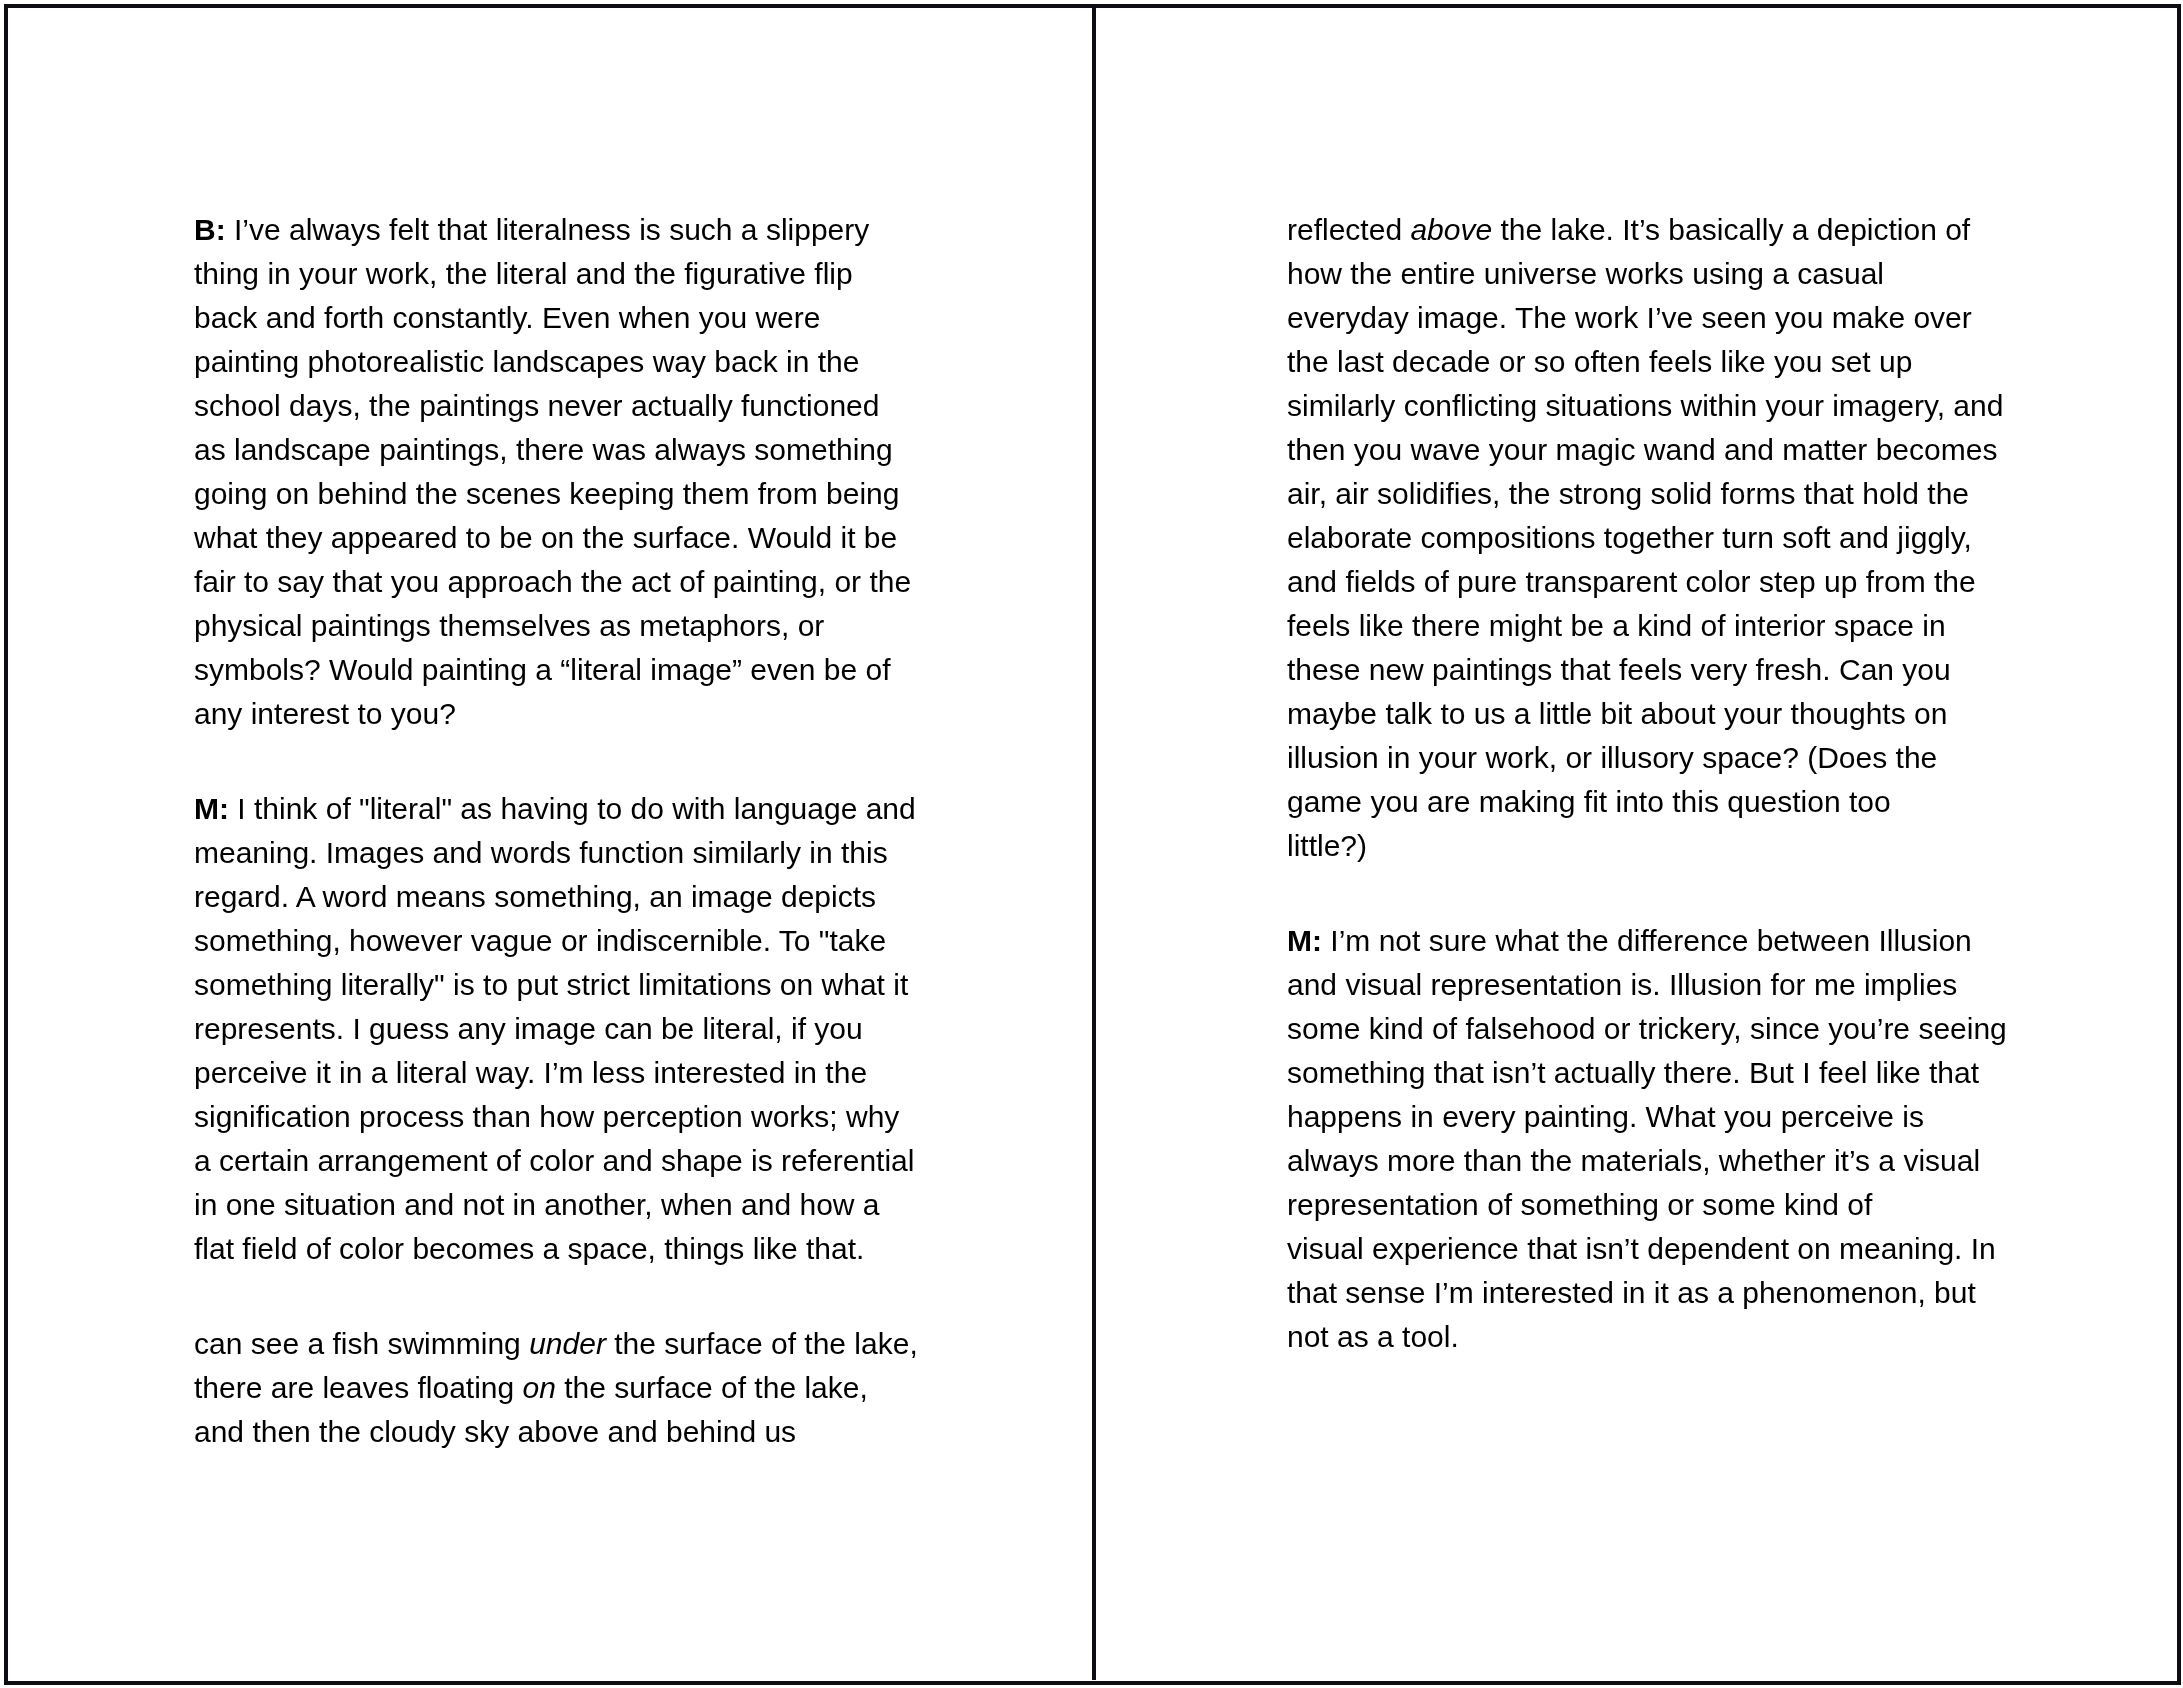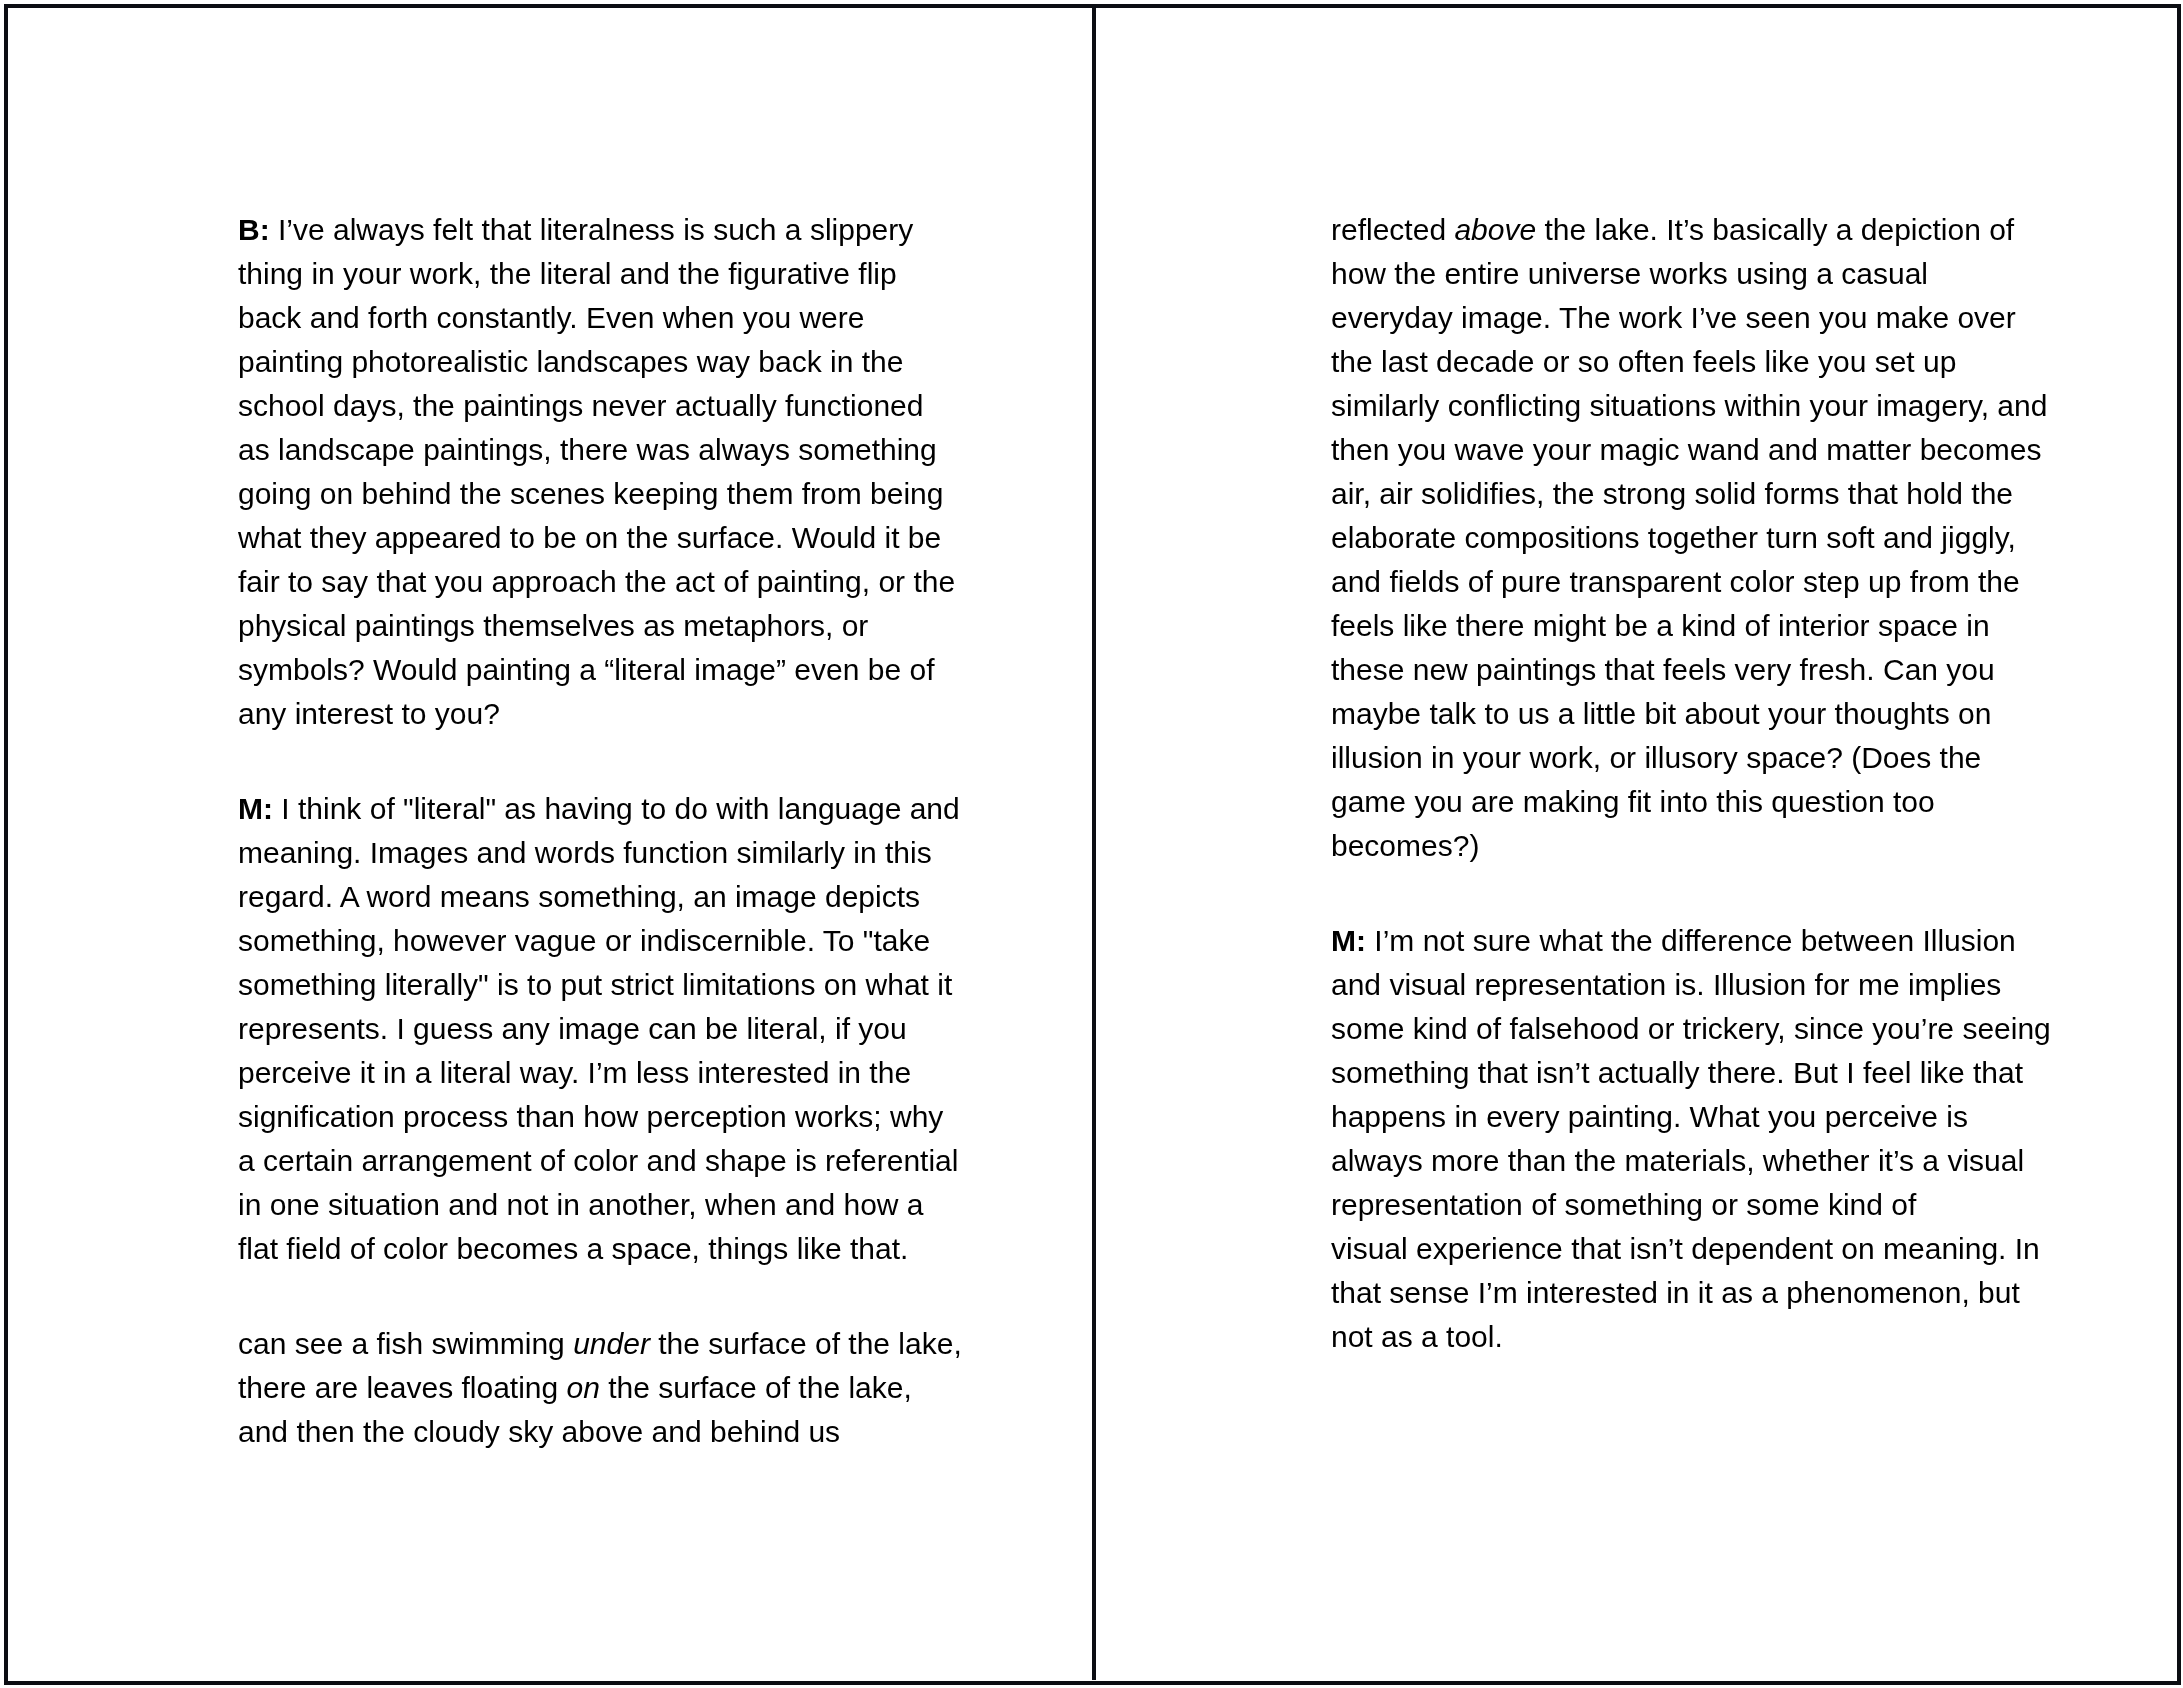--- a/index.html
+++ b/index.html
@@ -32,21 +32,20 @@
     bottom: 7.9px;
     width: 4.4px;
     background: #0b0d12;
   }
   .text-block {
     position: absolute;
     top: 208px;
     font-size: 30px;
     line-height: 44px;
     white-space: nowrap;
-    margin-left: 44px;
   }
   #left-text  { left: 194px;  }
   #right-text { left: 1287px; }
   .para { margin: 0 0 51px 0; }
   .para:last-child { margin-bottom: 0; }
   .line { height: 44px; }
   .line b { font-weight: bold; }
   .line i { font-style: italic; }
 </style>
 </head>
@@ -100,21 +99,21 @@
         <div class="line">similarly conflicting situations within your imagery, and</div>
         <div class="line">then you wave your magic wand and matter becomes</div>
         <div class="line">air, air solidifies, the strong solid forms that hold the</div>
         <div class="line">elaborate compositions together turn soft and jiggly,</div>
         <div class="line">and fields of pure transparent color step up from the</div>
         <div class="line">feels like there might be a kind of interior space in</div>
         <div class="line">these new paintings that feels very fresh. Can you</div>
         <div class="line">maybe talk to us a little bit about your thoughts on</div>
         <div class="line">illusion in your work, or illusory space? (Does the</div>
         <div class="line">game you are making fit into this question too</div>
-        <div class="line">becomes?)</div>
+        <div class="line">little?)</div>
       </div>
       <div class="para">
         <div class="line"><b>M:</b> I’m not sure what the difference between Illusion</div>
         <div class="line">and visual representation is. Illusion for me implies</div>
         <div class="line">some kind of falsehood or trickery, since you’re seeing</div>
         <div class="line">something that isn’t actually there. But I feel like that</div>
         <div class="line">happens in every painting. What you perceive is</div>
         <div class="line">always more than the materials, whether it’s a visual</div>
         <div class="line">representation of something or some kind of</div>
         <div class="line">visual experience that isn’t dependent on meaning. In</div>

